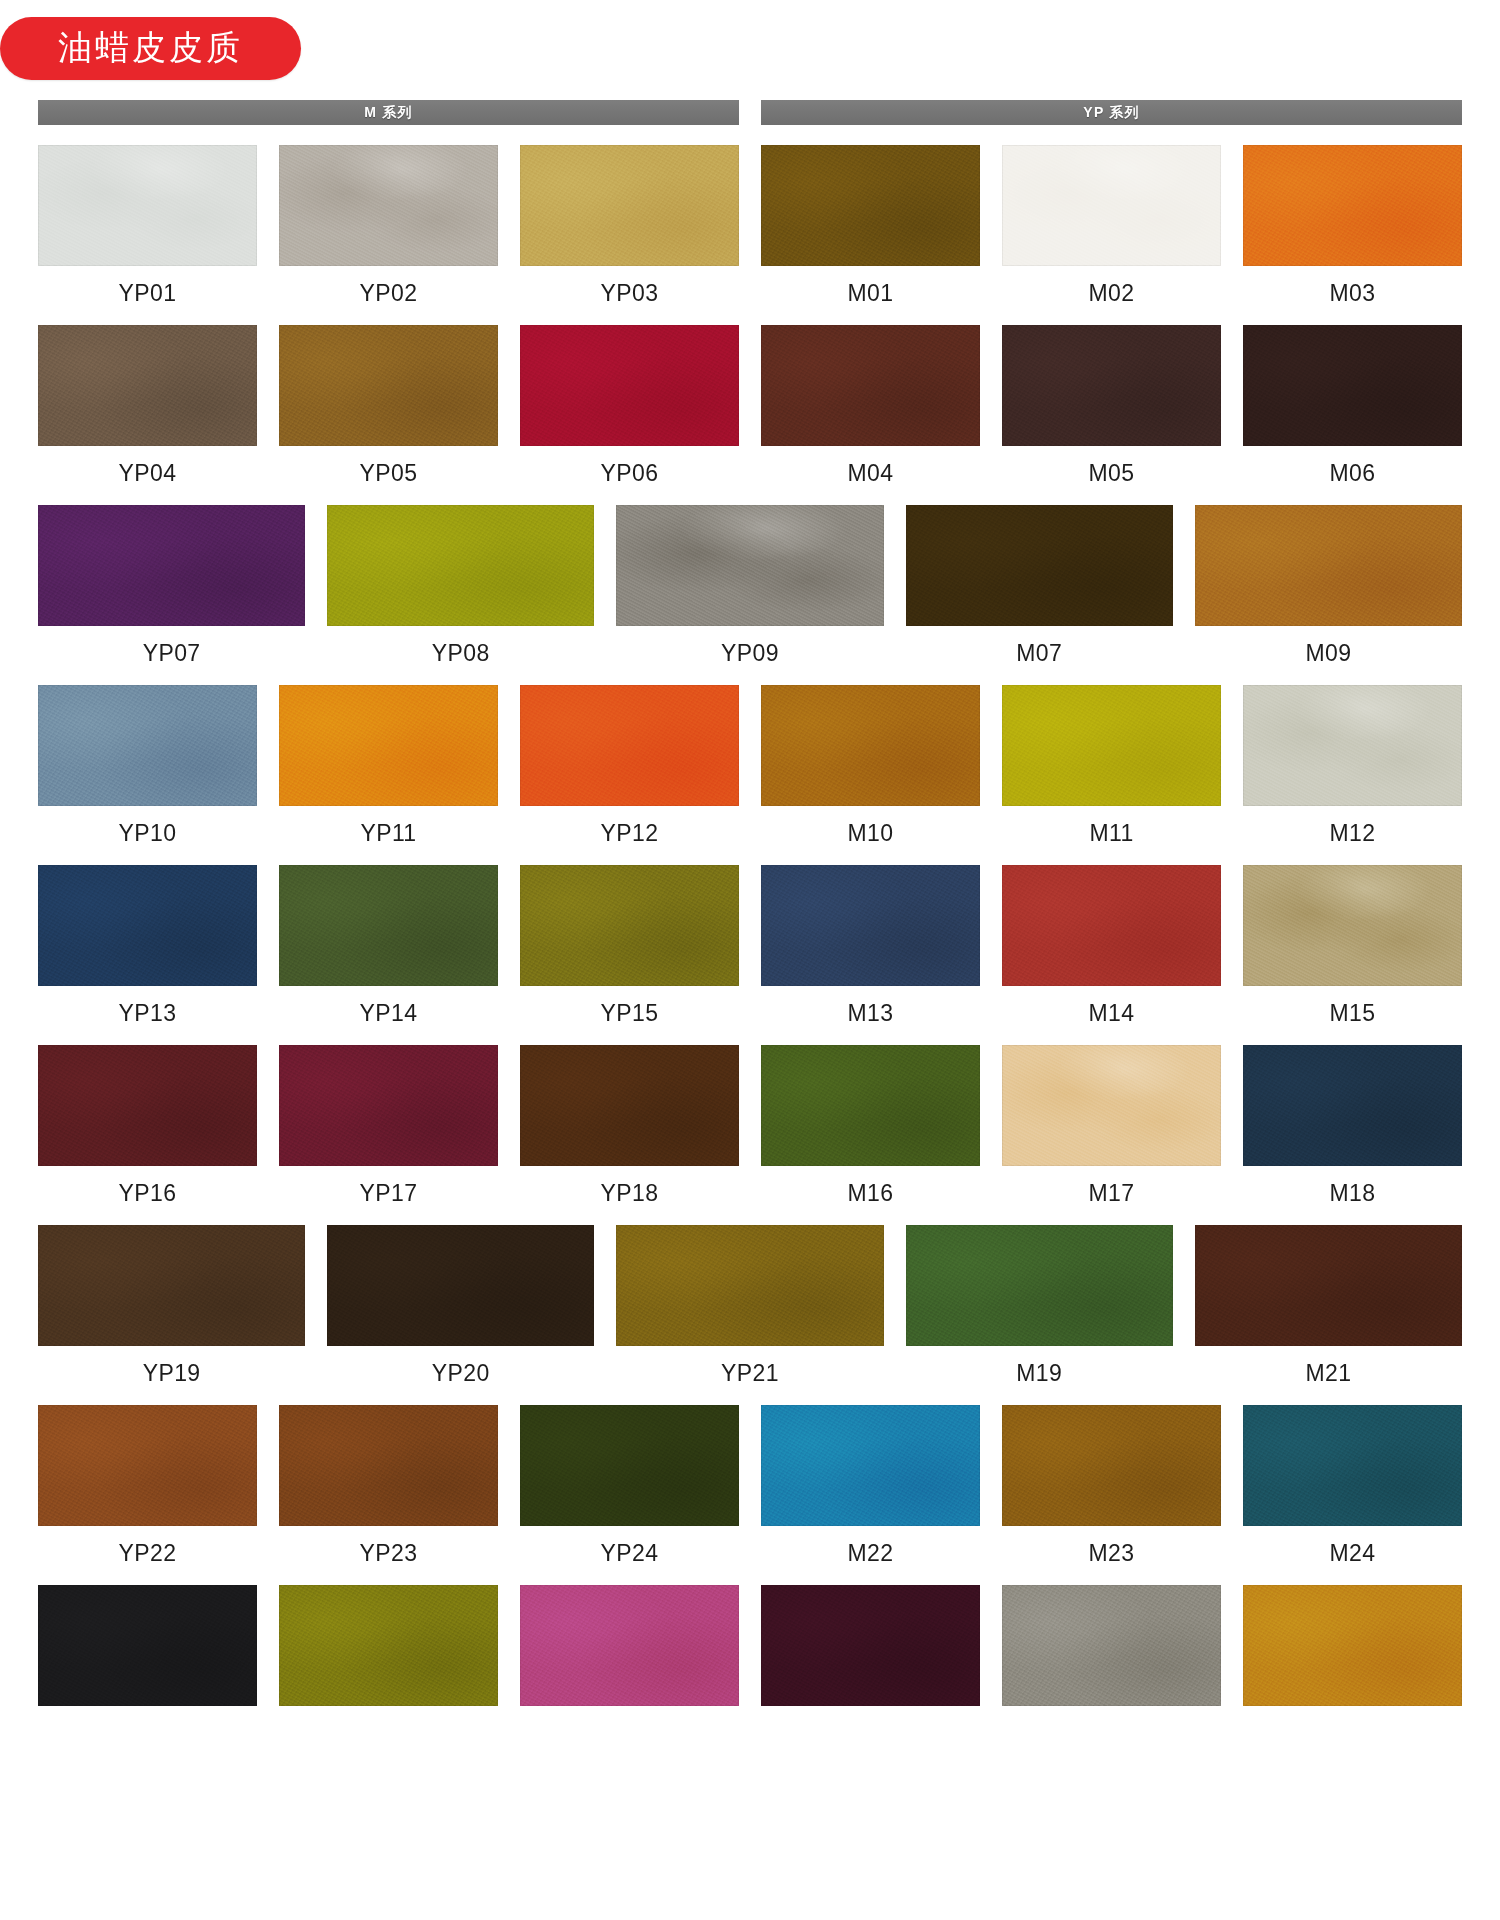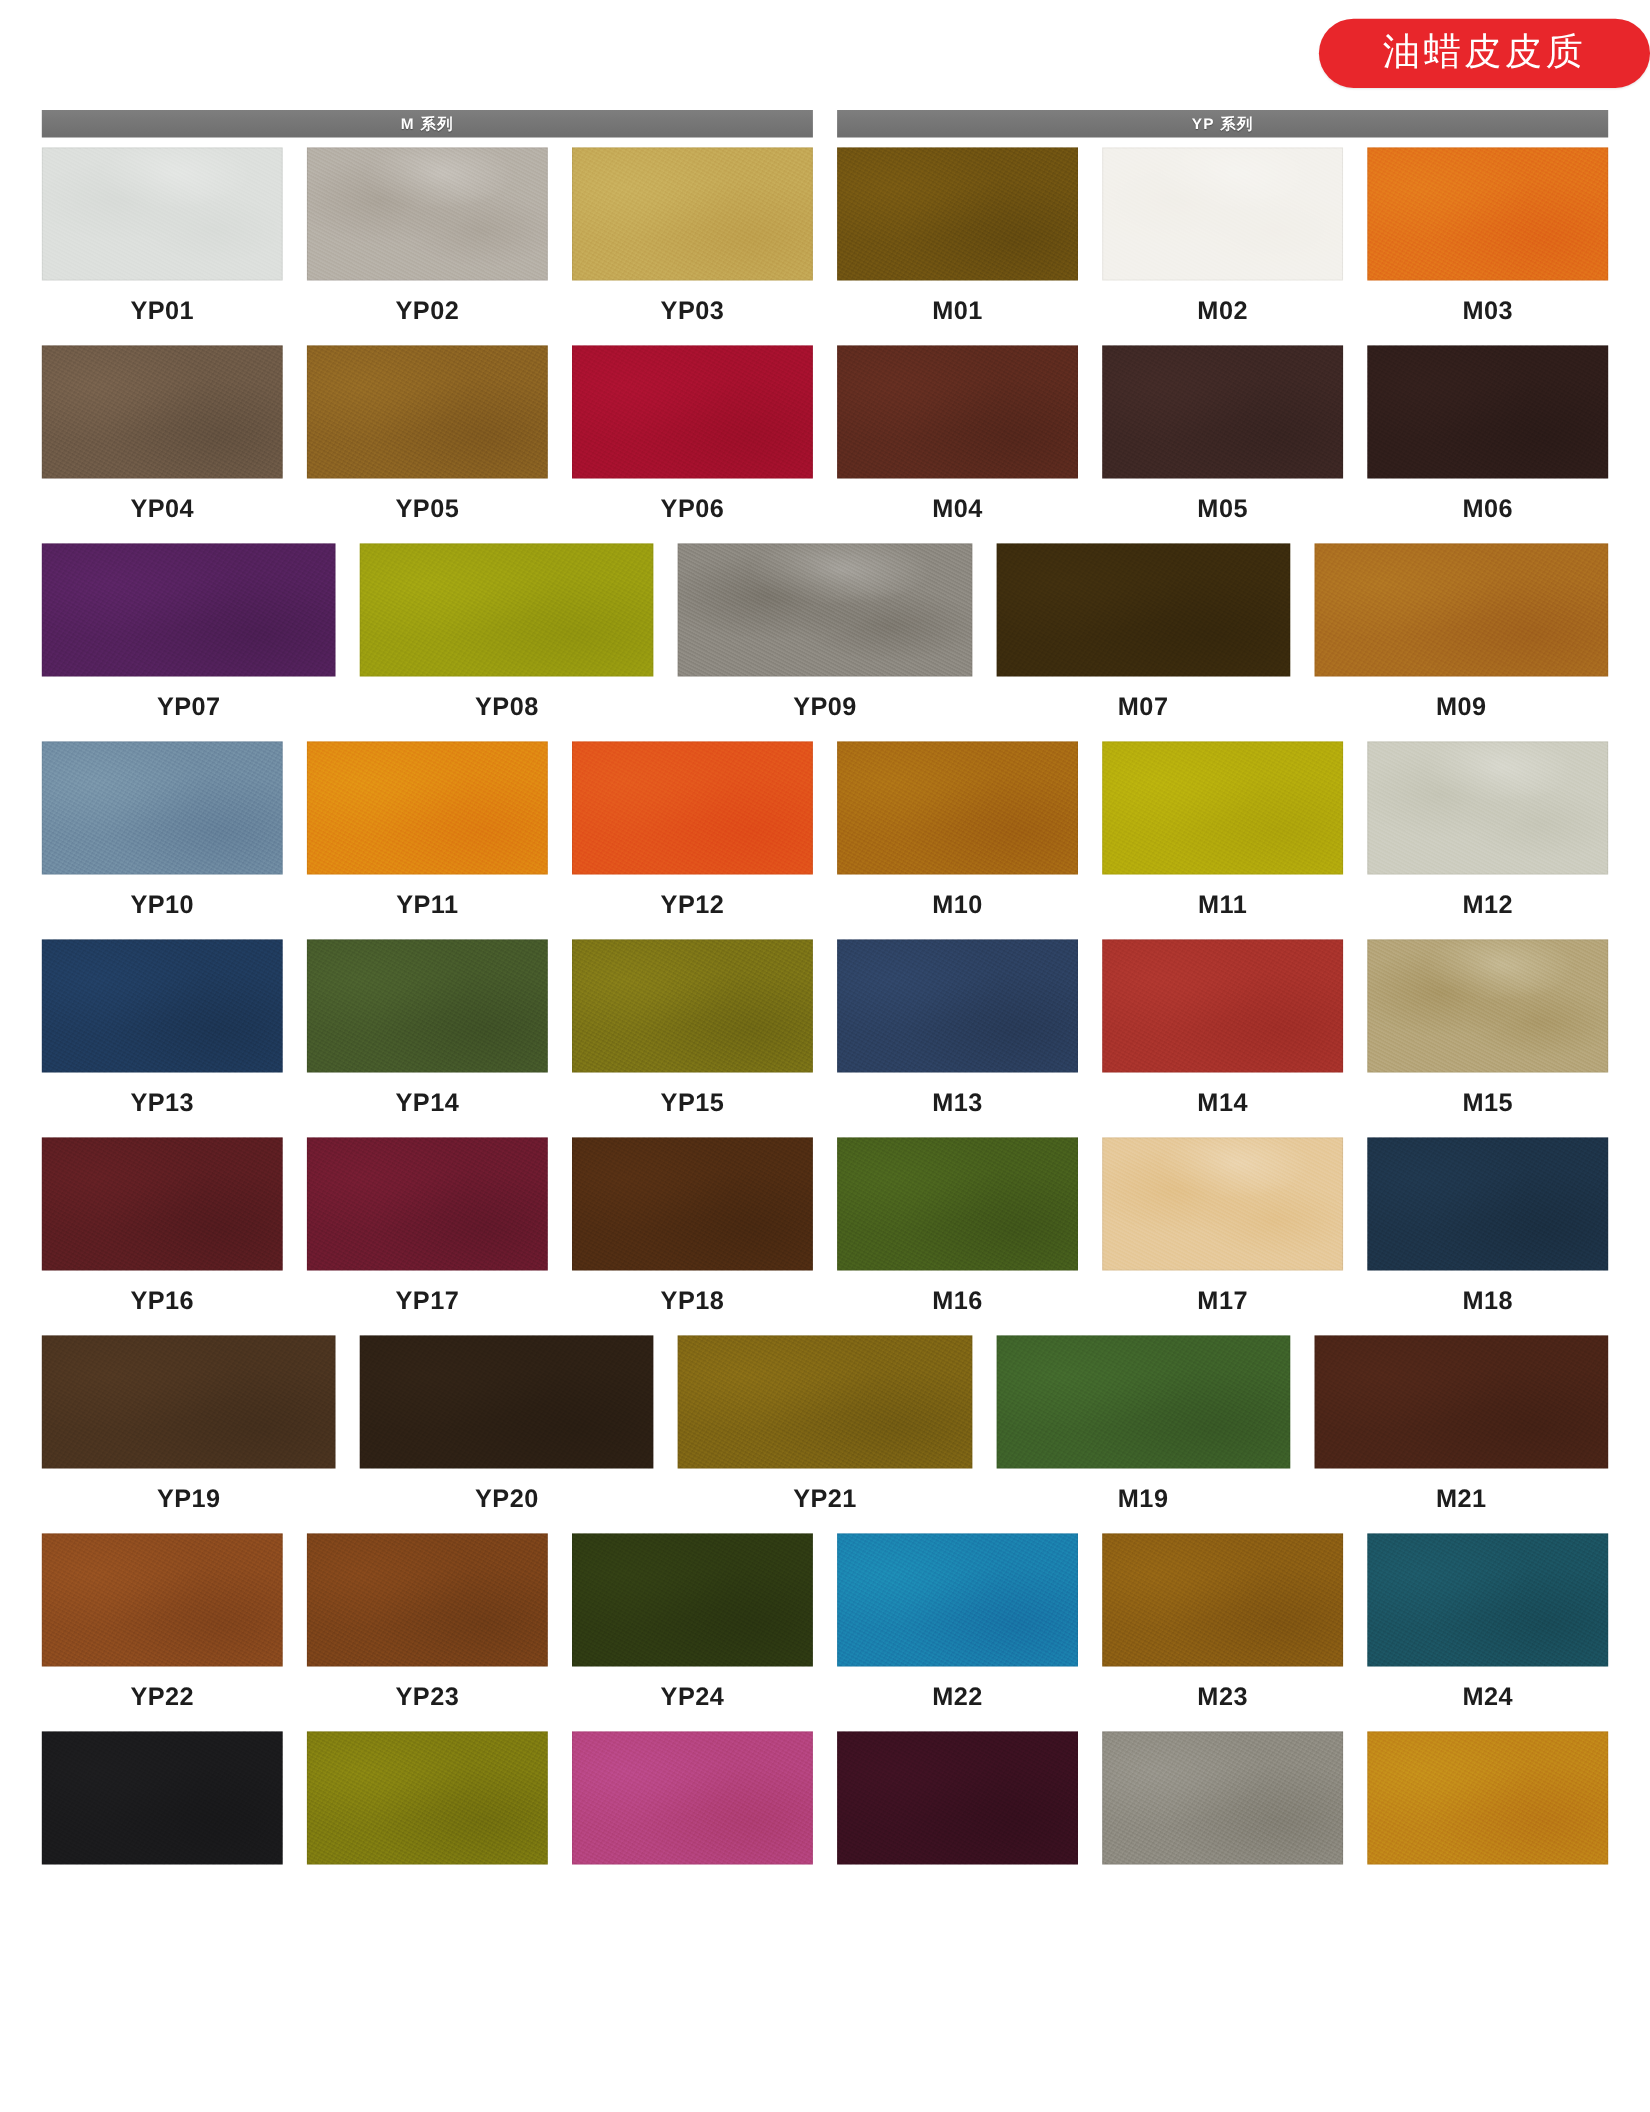--- a/index.html
+++ b/index.html
@@ -14,21 +14,21 @@
     overflow: hidden;
     position: relative;
   }
 
   
   .title-wrap {
     width: 100%;
     height: 84px;
     display: flex;
     align-items: center;
-    justify-content: flex-end;
+    justify-content: flex-start;
     padding-top: 12px;
     box-sizing: border-box;
   }
   .title-badge {
     background: #e8262b;
     color: #ffffff;
     font-size: 34px;
     letter-spacing: 3px;
     font-weight: 500;
     padding: 13px 58px 16px 58px;
@@ -57,22 +57,21 @@
     font-size: 14px;
     font-weight: bold;
     letter-spacing: 1.2px;
     text-shadow: 0 1px 1px rgba(0,0,0,0.35);
   }
 
   
   .grid {
     padding: 0 38px;
     box-sizing: border-box;
-    margin-top: 9px;
-    font-weight: bold;
+    margin-top: 20px;
   }
   .row {
     display: flex;
     gap: 22px;
     margin-bottom: 6px;
   }
   .cell {
     flex: 1 1 0;
     display: flex;
     flex-direction: column;

